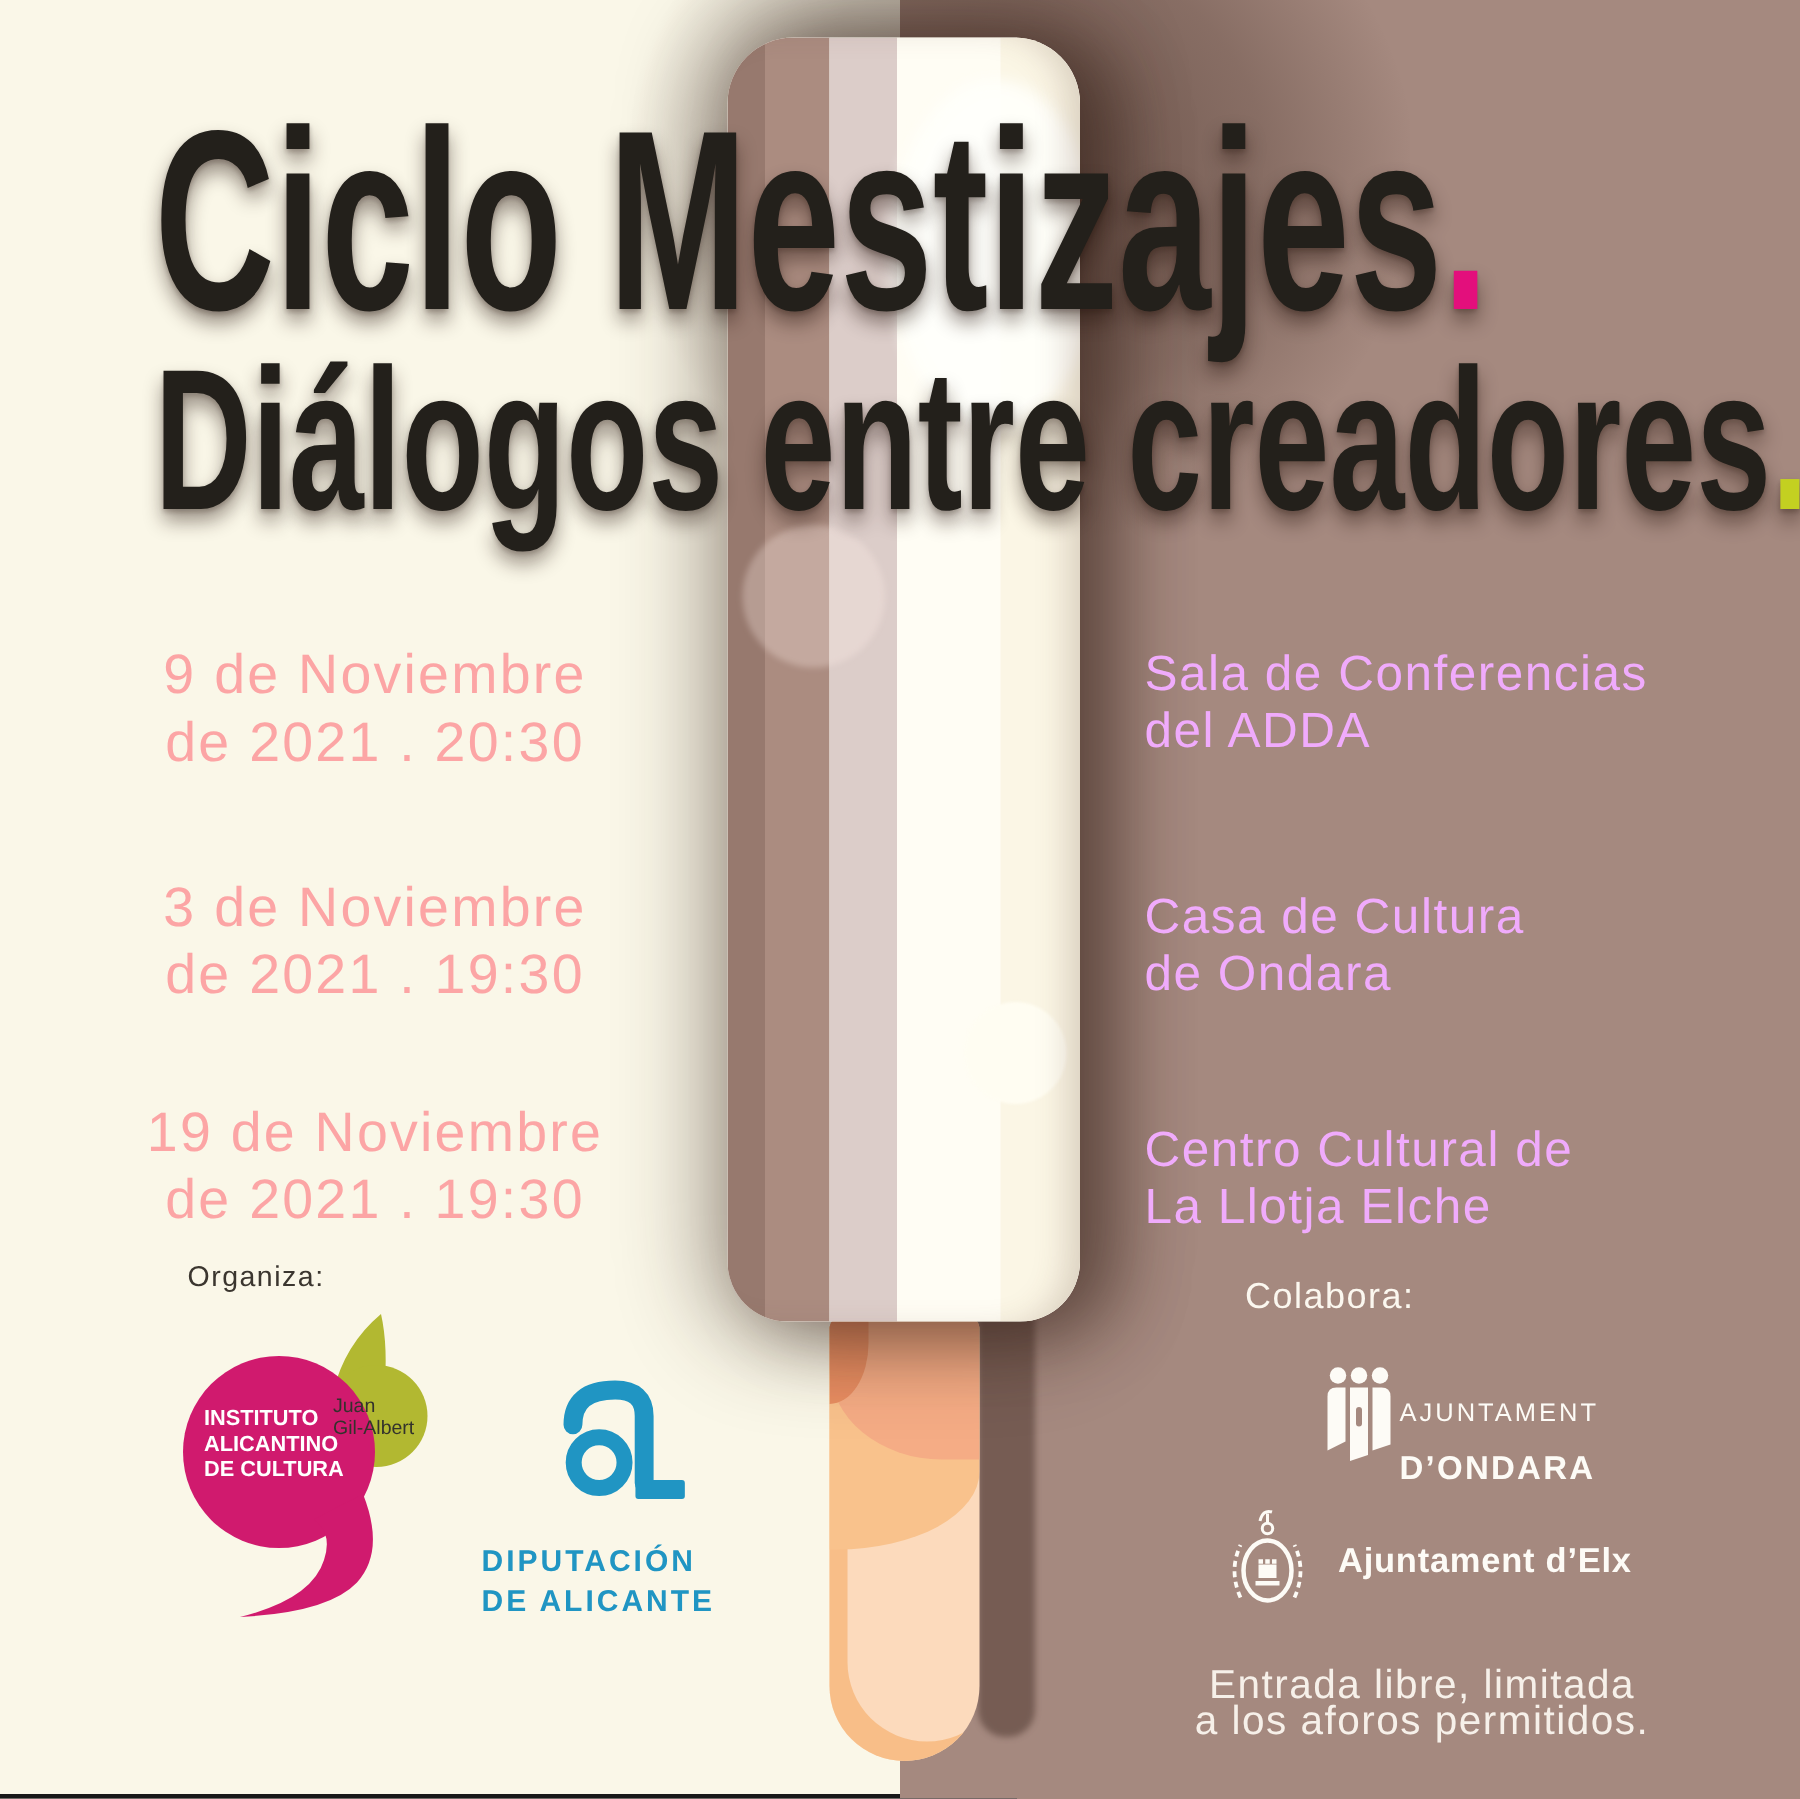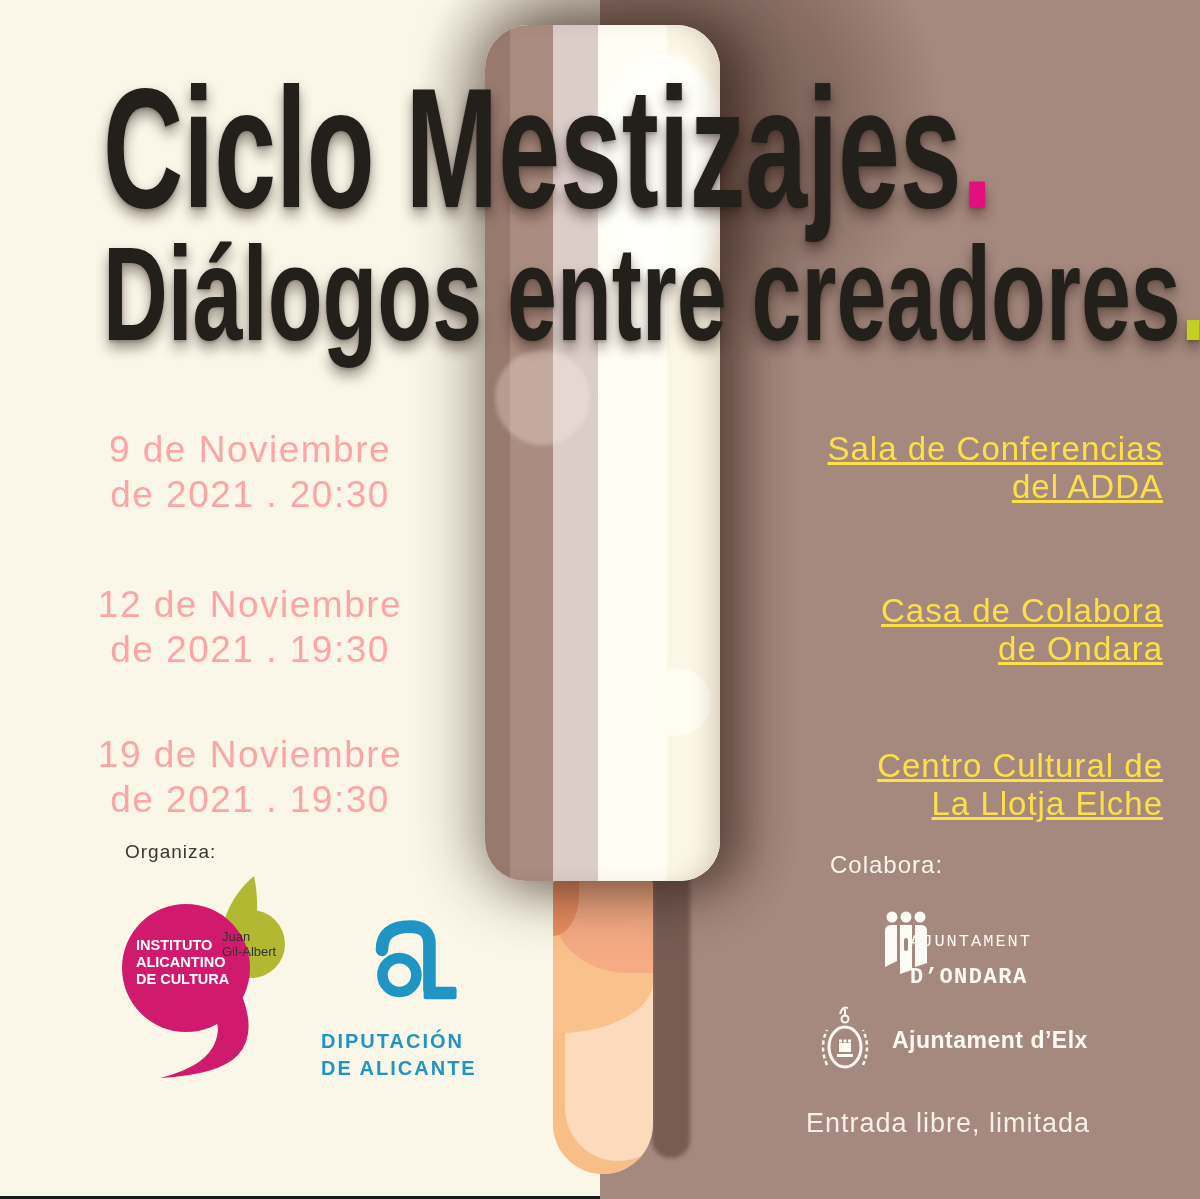--- a/index.html
+++ b/index.html
@@ -49,32 +49,32 @@
   .title{left:103px;white-space:nowrap;color:#23201b;font-weight:700;line-height:1;
     transform-origin:left top;margin:0;
     text-shadow:0 8px 16px rgba(35,18,10,.45),0 2px 4px rgba(35,18,10,.25);}
   .t1{top:62px;font-size:171px;transform:scaleX(.65);}
   .t2{top:227px;font-size:134px;transform:scaleX(.67);}
   .dot1{color:#e30f7c;}
   .dot2{color:#c3d021;}
   
   .date-block{left:50px;width:400px;text-align:center;color:#fca5a5;
     font-size:37px;line-height:45px;letter-spacing:1.5px;}
-  .venue-block{left:763px;width:400px;text-align:right;color:#fde047;
-    font-size:33px;line-height:38px;letter-spacing:1px;text-decoration:underline;}
+  .venue-block{left:763px;width:400px;text-align:left;color:#f0abfc;
+    font-size:33px;line-height:38px;letter-spacing:1px;}
   
   .organiza{left:125px;top:841px;font-size:19px;letter-spacing:1px;color:#3b362f;}
   .colabora{left:830px;top:851px;font-size:24px;letter-spacing:1px;color:#fbf7ef;}
   
   .gil-albert{left:116px;top:872px;width:172px;height:212px;}
   .diputacion-mark{left:367px;top:915px;width:90px;height:93px;}
   .diputacion-text{left:321px;top:1028px;width:180px;text-align:left;color:#2095c3;
     font-weight:700;font-size:20px;letter-spacing:2px;line-height:27px;}
   .ondara-icon{left:884px;top:910px;width:44px;height:68px;}
-  .ondara-text{left:910px;top:932px;color:#fdfbf6;font-family:Liberation Mono, monospace;}
+  .ondara-text{left:933px;top:932px;color:#fdfbf6;font-family:Liberation Sans, sans-serif;}
   .ondara-l1{font-size:17px;letter-spacing:2px;}
   .ondara-l2{font-size:22px;letter-spacing:1.5px;font-weight:700;margin-top:14px;}
   .elx-crest{left:818px;top:1003px;width:54px;height:76px;}
   .elx-word{left:892px;top:1027px;font-size:23px;font-weight:700;color:#fdfbf6;letter-spacing:.5px;}
   .footer-note{left:768px;top:1112px;width:360px;text-align:center;color:rgba(253,249,242,.92);
     font-size:27px;line-height:23px;letter-spacing:1px;}
   .footer-note div{margin-bottom:1px;}
 </style>
 </head>
 <body>
@@ -106,34 +106,34 @@
   </div>
 
   <h1 class="abs title t1"><span>Ciclo Mestizajes</span><span class="dot1">.</span></h1>
   <h1 class="abs title t2"><span>Diálogos entre creadores</span><span class="dot2">.</span></h1>
 
   <div class="abs date-block" style="top:427px">
     <div>9 de Noviembre</div>
     <div>de 2021 . 20:30</div>
   </div>
   <div class="abs date-block" style="top:582px">
-    <div>12 de Noviembre</div>
+    <div>3 de Noviembre</div>
     <div>de 2021 . 19:30</div>
   </div>
   <div class="abs date-block" style="top:732px">
     <div>19 de Noviembre</div>
     <div>de 2021 . 19:30</div>
   </div>
 
   <div class="abs venue-block" style="top:430px">
     <div>Sala de Conferencias</div>
     <div>del ADDA</div>
   </div>
   <div class="abs venue-block" style="top:592px">
-    <div>Casa de Colabora</div>
+    <div>Casa de Cultura</div>
     <div>de Ondara</div>
   </div>
   <div class="abs venue-block" style="top:747px">
     <div>Centro Cultural de</div>
     <div>La Llotja Elche</div>
   </div>
 
   <div class="abs organiza">Organiza:</div>
 
   <svg class="abs gil-albert" viewBox="0 0 172 212">
@@ -183,17 +183,18 @@
     <rect x="19" y="51" width="16" height="3" fill="#fdfbf6"></rect>
     <path d="M9,62 Q1,44 9,27" fill="none" stroke="#fdfbf6" stroke-width="2.5" stroke-dasharray="4 3"></path>
     <path d="M45,62 Q53,44 45,27" fill="none" stroke="#fdfbf6" stroke-width="2.5" stroke-dasharray="4 3"></path>
     <circle cx="27" cy="16" r="3.5" fill="none" stroke="#fdfbf6" stroke-width="2"></circle>
     <path d="M22,11 Q24,3 30,5 M27,12 L27,6" fill="none" stroke="#fdfbf6" stroke-width="2"></path>
   </svg>
   <div class="abs elx-word">Ajuntament d’Elx</div>
 
   <div class="abs footer-note">
     <div>Entrada libre, limitada</div>
+    <div>a los aforos permitidos.</div>
   </div>
 
   <div class="abs bottom-line"></div>
 
 </div>
 
 </body></html>

